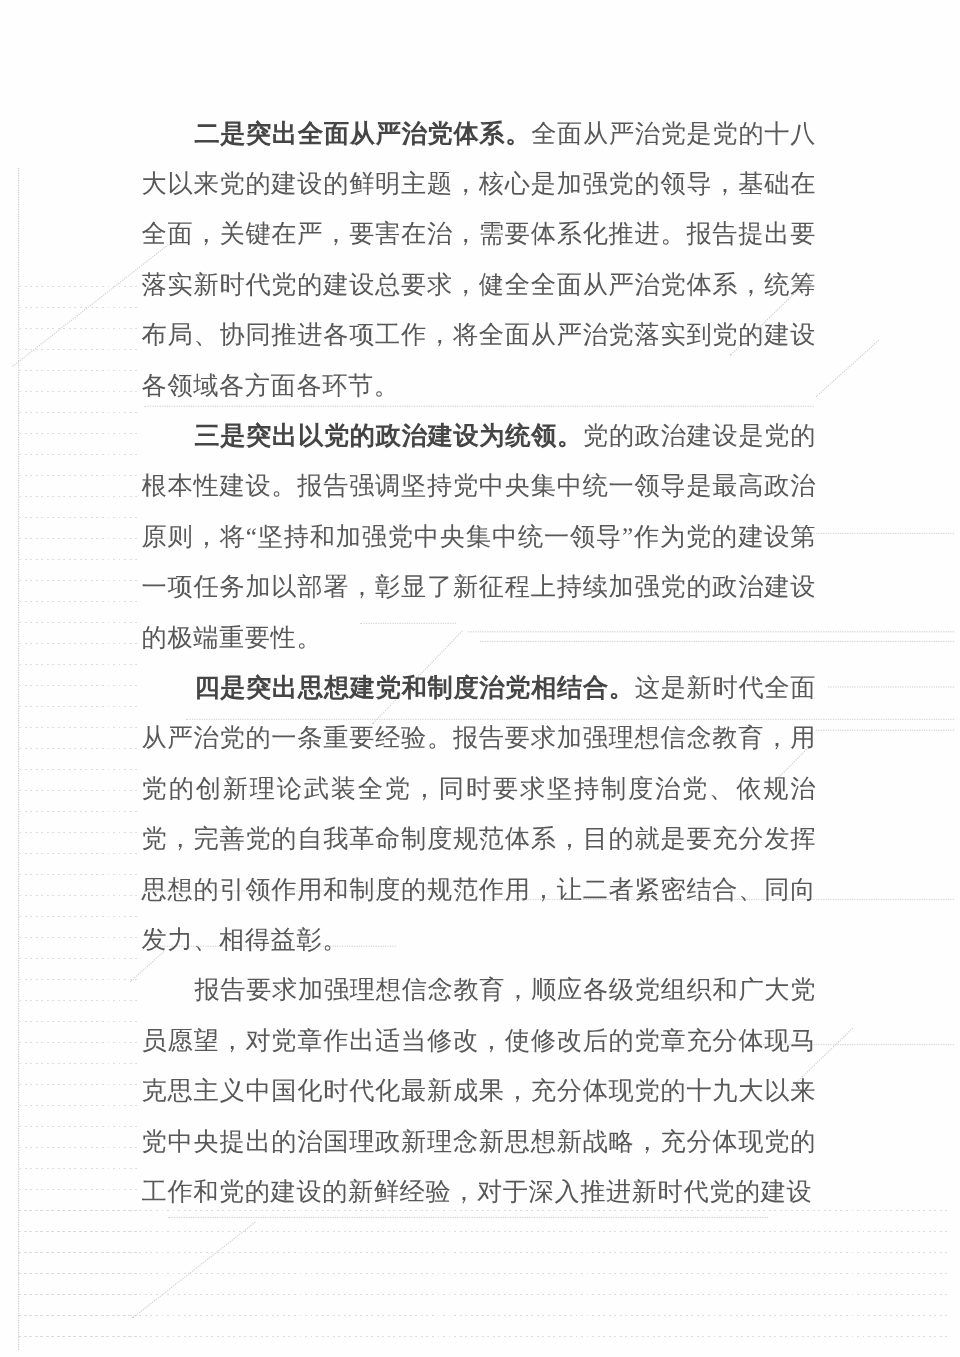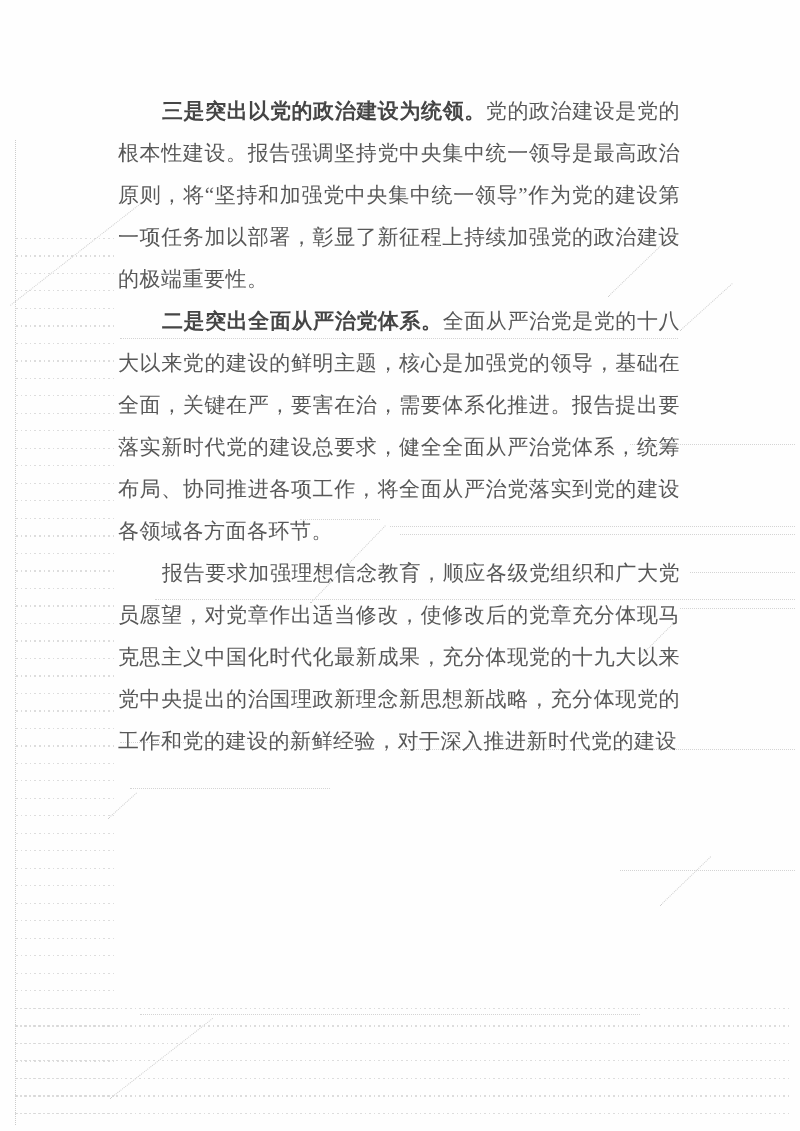--- a/index.html
+++ b/index.html
@@ -58,18 +58,19 @@
   <div class="diag" style="left:10px;top:305px;width:165px;transform:rotate(-38deg);"></div>
   <div class="diag" style="left:608px;top:296px;width:92px;transform:rotate(-44deg);"></div>
   <div class="diag" style="left:680px;top:330px;width:70px;transform:rotate(-42deg);"></div>
   <div class="diag" style="left:310px;top:603px;width:108px;transform:rotate(-46deg);"></div>
   <div class="diag" style="left:638px;top:658px;width:50px;transform:rotate(-45deg);"></div>
   <div class="diag" style="left:108px;top:818px;width:38px;transform:rotate(-42deg);"></div>
   <div class="diag" style="left:660px;top:905px;width:70px;transform:rotate(-44deg);"></div>
   <div class="diag" style="left:110px;top:1098px;width:130px;transform:rotate(-38deg);"></div>
 
   <main class="text-block">
+    <p class="para"><span class="lead">二是突出全面从严治党体系。</span><span class="body-text">全面从严治党是党的十八大以来党的建设的鲜明主题，核心是加强党的领导，基础在全面，关键在严，要害在治，需要体系化推进。报告提出要落实新时代党的建设总要求，健全全面从严治党体系，统筹布局、协同推进各项工作，将全面从严治党落实到党的建设各领域各方面各环节。</span></p>
     <p class="para"><span class="lead">三是突出以党的政治建设为统领。</span><span class="body-text">党的政治建设是党的根本性建设。报告强调坚持党中央集中统一领导是最高政治原则，将“坚持和加强党中央集中统一领导”作为党的建设第一项任务加以部署，彰显了新征程上持续加强党的政治建设的极端重要性。</span></p>
-    <p class="para"><span class="lead">二是突出全面从严治党体系。</span><span class="body-text">全面从严治党是党的十八大以来党的建设的鲜明主题，核心是加强党的领导，基础在全面，关键在严，要害在治，需要体系化推进。报告提出要落实新时代党的建设总要求，健全全面从严治党体系，统筹布局、协同推进各项工作，将全面从严治党落实到党的建设各领域各方面各环节。</span></p>
+    <p class="para"><span class="lead">四是突出思想建党和制度治党相结合。</span><span class="body-text">这是新时代全面从严治党的一条重要经验。报告要求加强理想信念教育，用党的创新理论武装全党，同时要求坚持制度治党、依规治党，完善党的自我革命制度规范体系，目的就是要充分发挥思想的引领作用和制度的规范作用，让二者紧密结合、同向发力、相得益彰。</span></p>
     <p class="para"><span class="lead"></span><span class="body-text">报告要求加强理想信念教育，顺应各级党组织和广大党员愿望，对党章作出适当修改，使修改后的党章充分体现马克思主义中国化时代化最新成果，充分体现党的十九大以来党中央提出的治国理政新理念新思想新战略，充分体现党的工作和党的建设的新鲜经验，对于深入推进新时代党的建设</span></p>
   </main>
 
 </div>
 
 </body></html>

